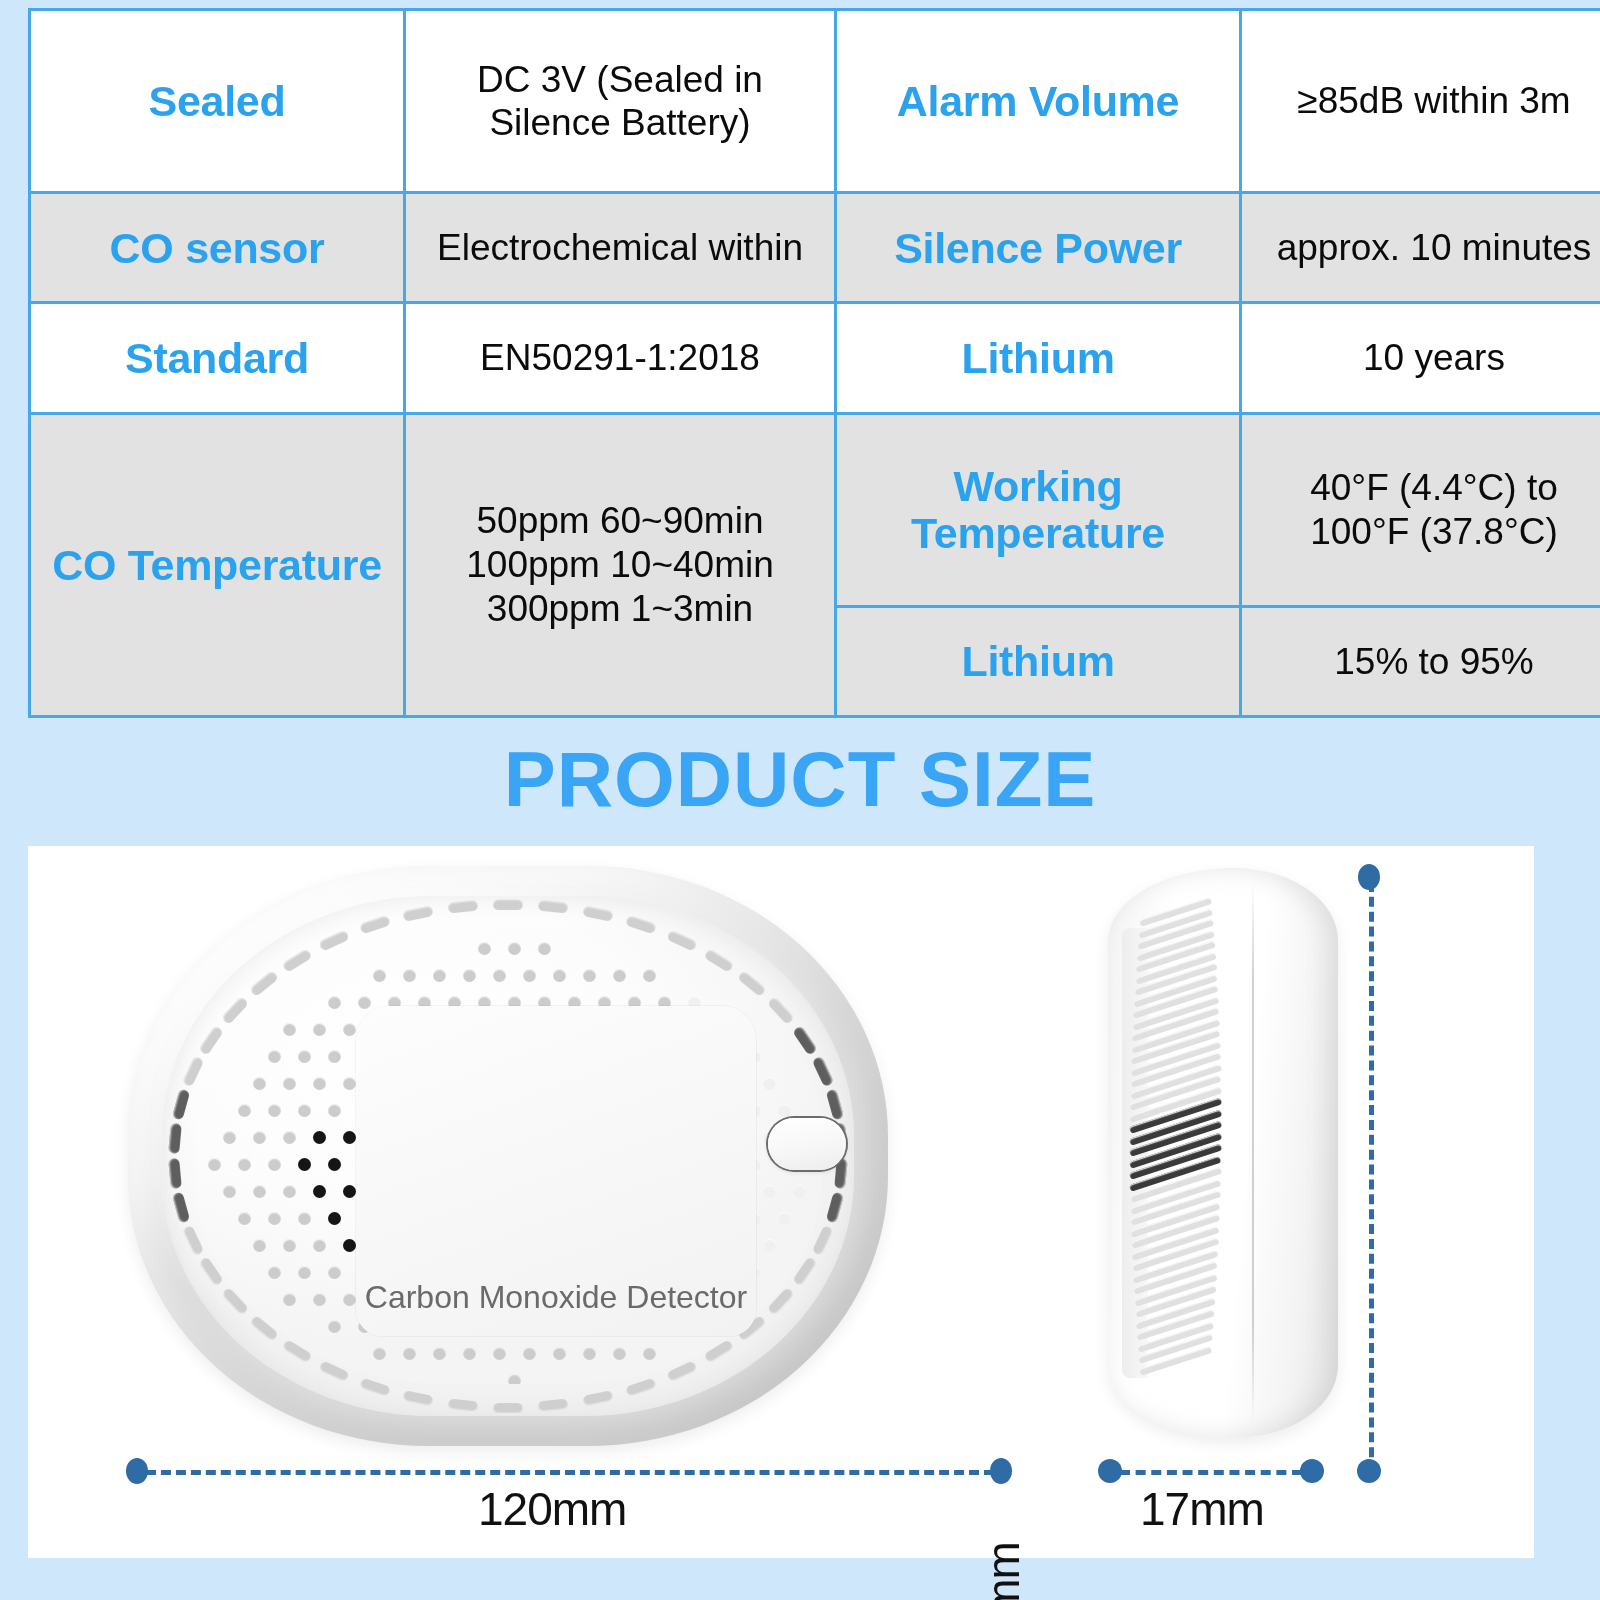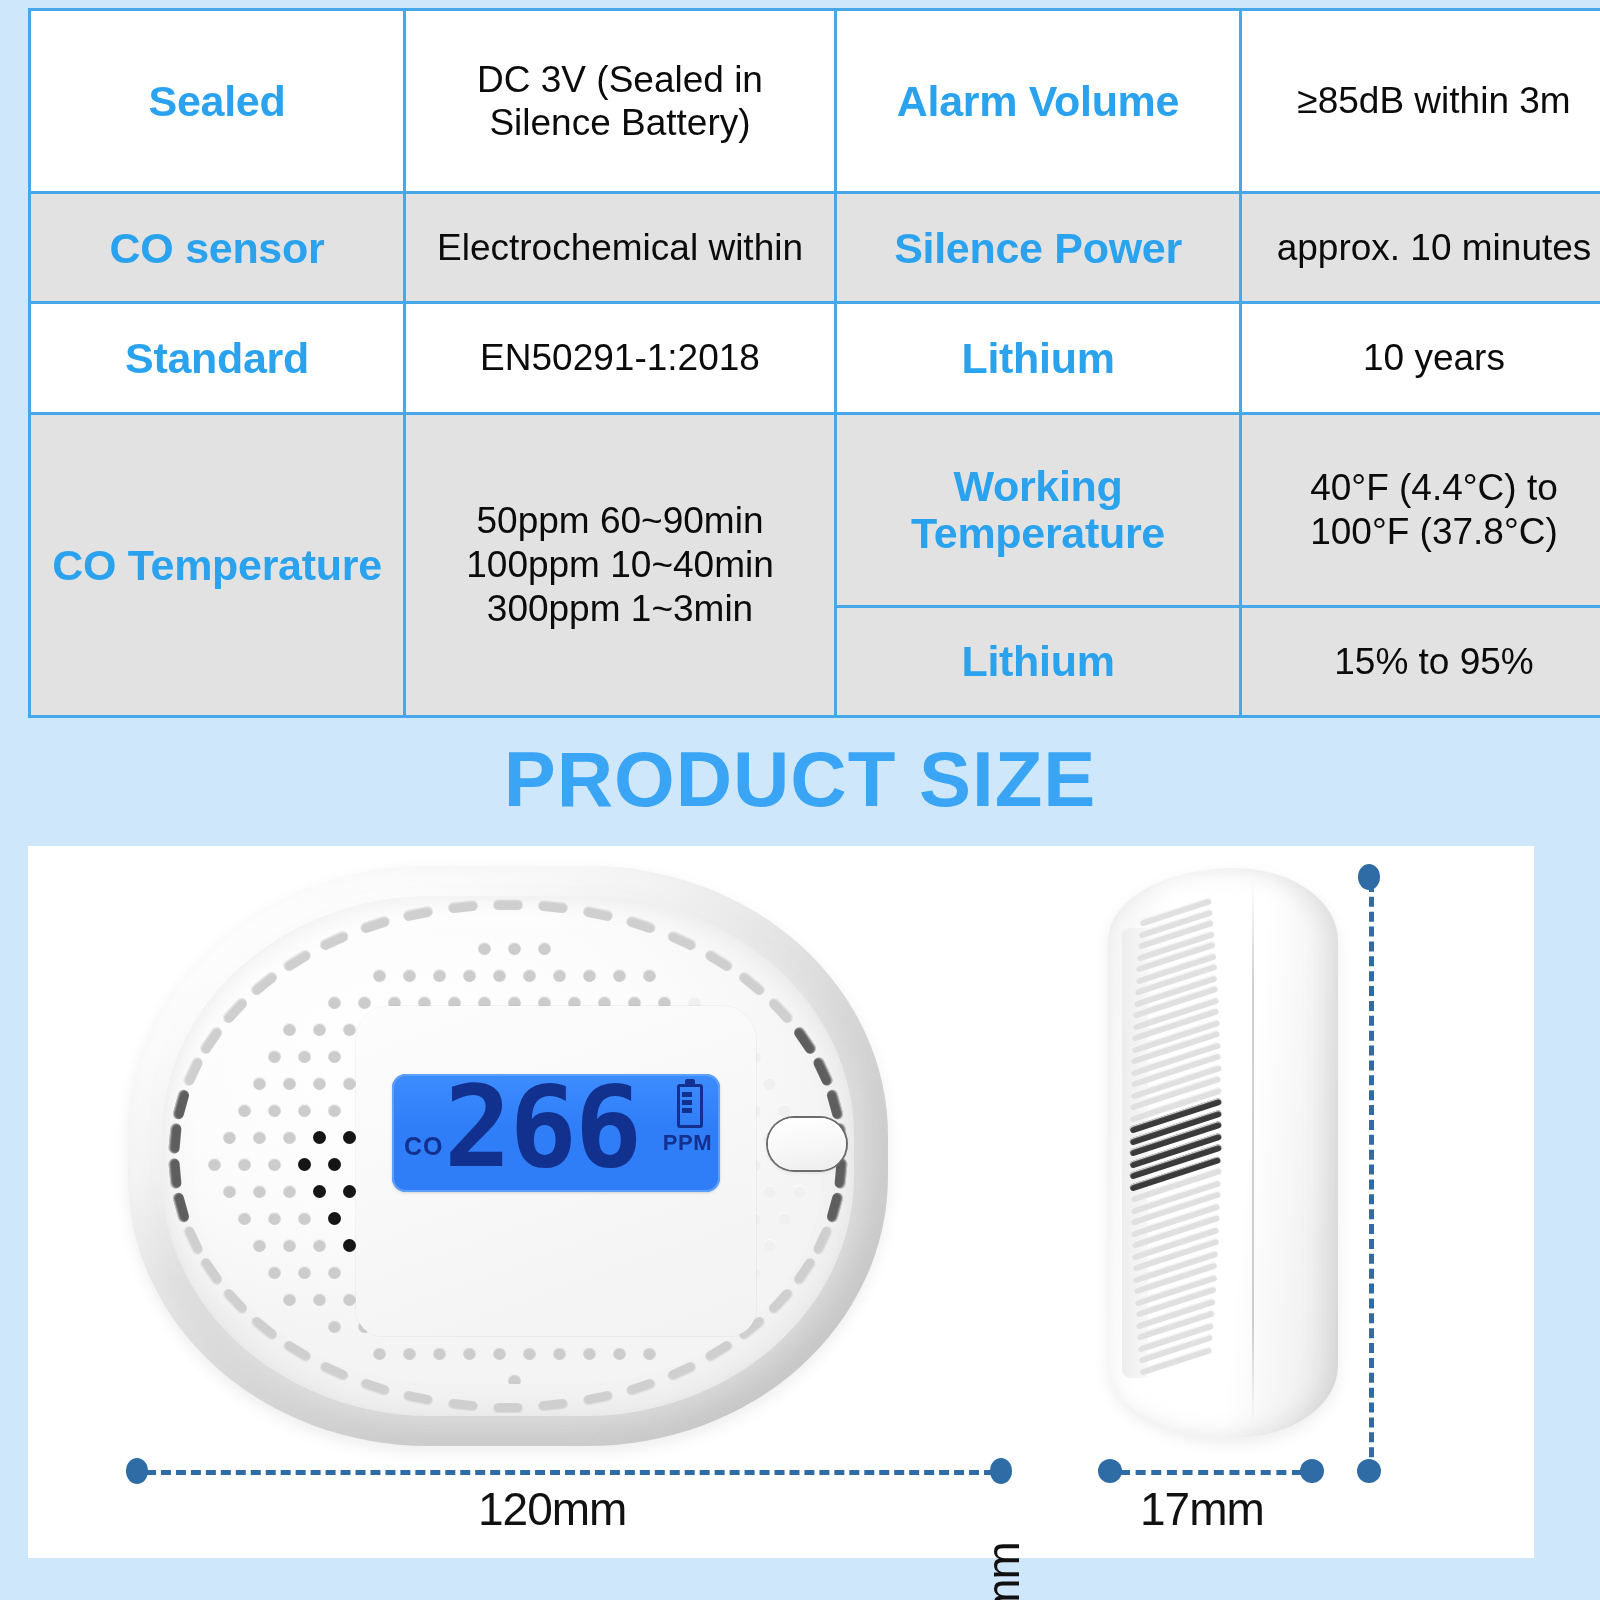--- a/index.html
+++ b/index.html
@@ -613,30 +613,21 @@
           <i class="md" style="left: 299px; top: 419px;"></i>
           <i class="md" style="left: 329px; top: 419px;"></i>
           <i class="md" style="left: 359px; top: 419px;"></i>
           <i class="md" style="left: 389px; top: 419px;"></i>
           <i class="md" style="left: 419px; top: 419px;"></i>
           <i class="md" style="left: 449px; top: 419px;"></i>
           <i class="md" style="left: 314px; top: 446px;"></i>
         </div>
     </div>
     <div class="plate">
-      <div class="lcd">
-        <span class="co">CO</span>
-        <span class="digits">266</span>
-        <span class="batt">
-            <i style="top:5px"></i>
-            <i style="top:13px"></i>
-            <i style="top:21px"></i>
-          </span>
-        <span class="ppm">PPM</span>
-      </div>
+      <div class="brandline">Carbon Monoxide Detector</div>
     </div>
     <div class="test-button"></div>
   </div>
 
   <div id="detector-side">
     <div class="side-body"></div>
     <div class="side-backplate"></div>
     <div class="side-vents" id="side-vents">
         <i style="top: 0px; left: 14px; width: 75.1px; transform: rotate(-18deg);"></i>
         <i style="top: 11.5px; left: 13.0007px; width: 77.1886px; transform: rotate(-18deg);"></i>

